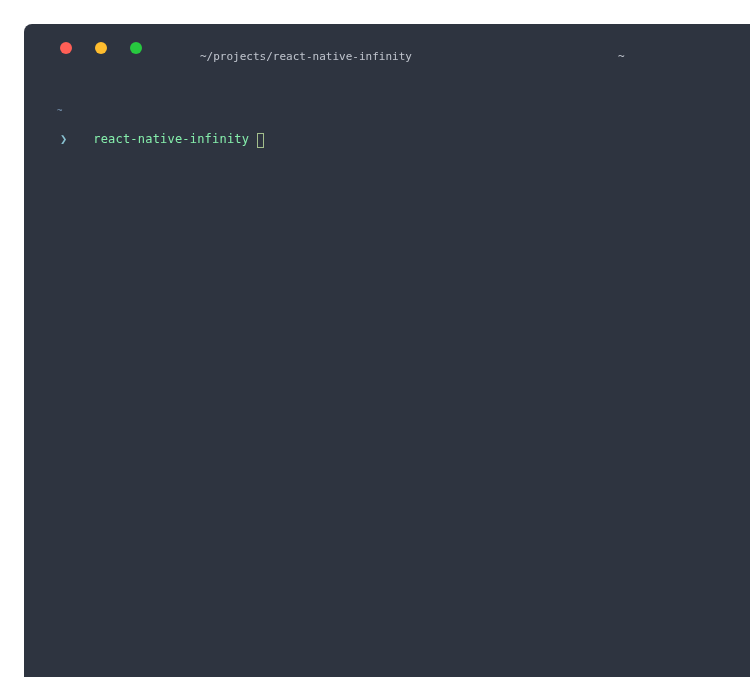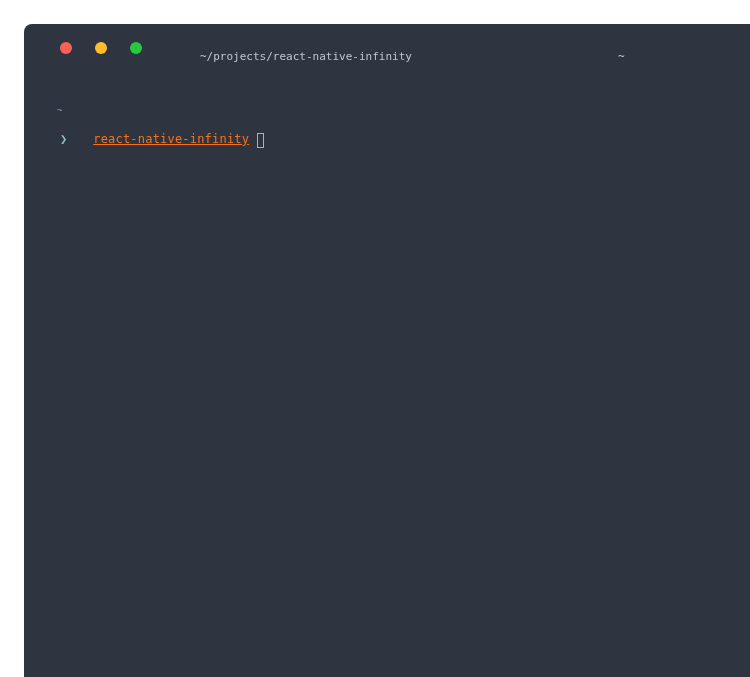--- a/index.html
+++ b/index.html
@@ -79,23 +79,22 @@
       align-items: center;
       line-height: 16px;
     }
     .prompt-symbol {
       color: #88c0d0;
       padding-left: 2px;
       padding-right: 10px;
       font-size: 12px;
     }
     .command-text {
-      color: #f97316;
+      color: #86efac;
       letter-spacing: 0.2px;
-      text-decoration: underline;
     }
     .cursor {
       display: inline-block;
       width: 7px;
       height: 15px;
       border: 1.5px solid #a3be8c;
       margin-left: 0px;
       vertical-align: text-bottom;
       box-sizing: border-box;
       position: relative;

